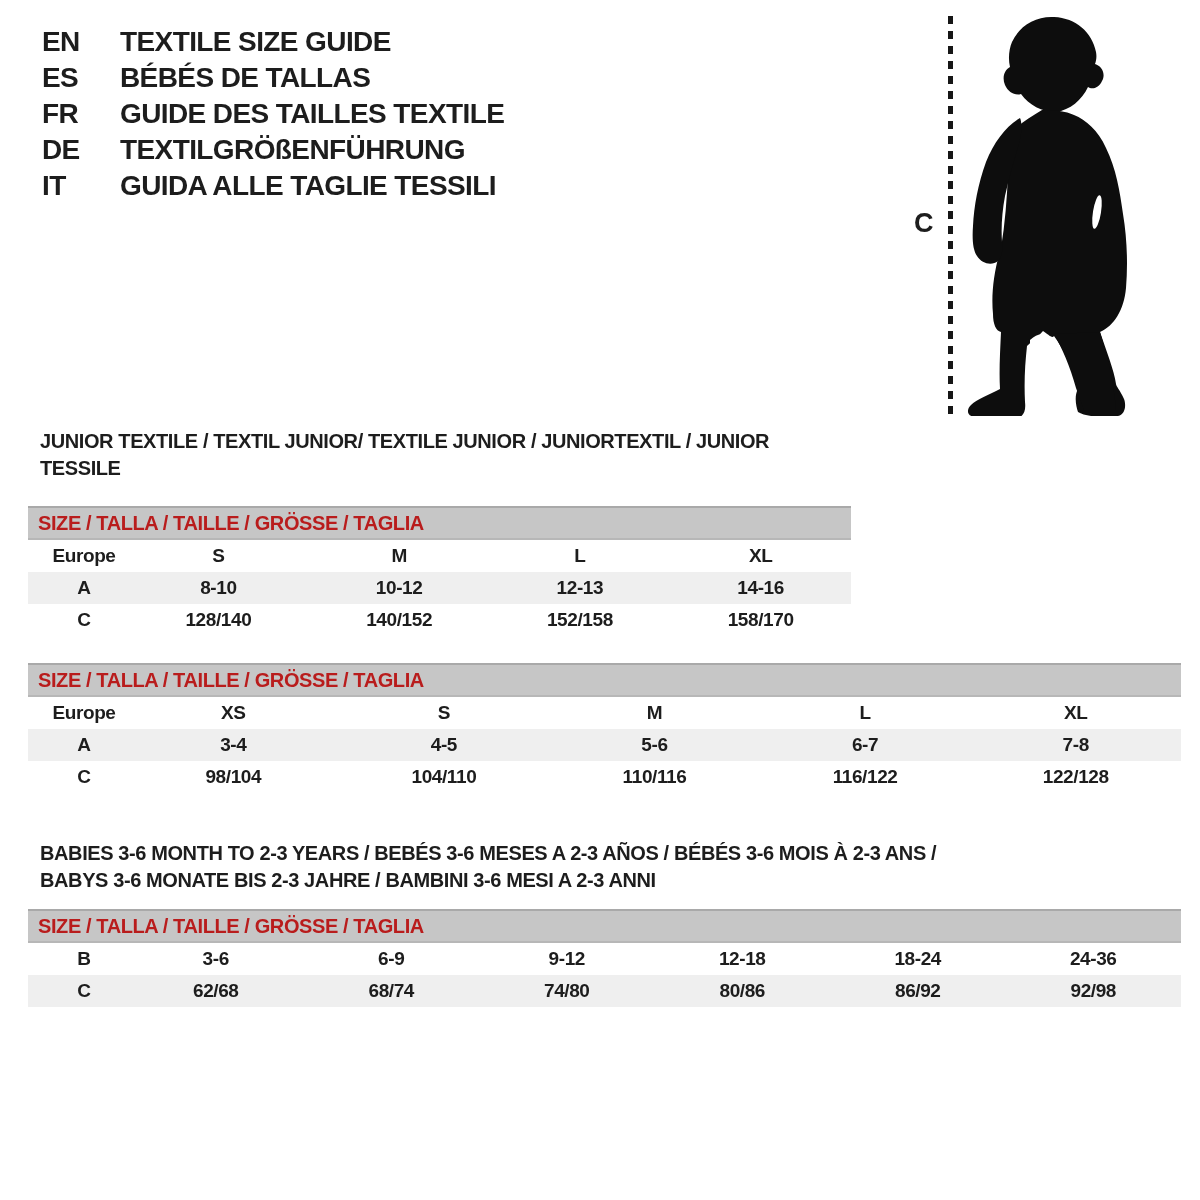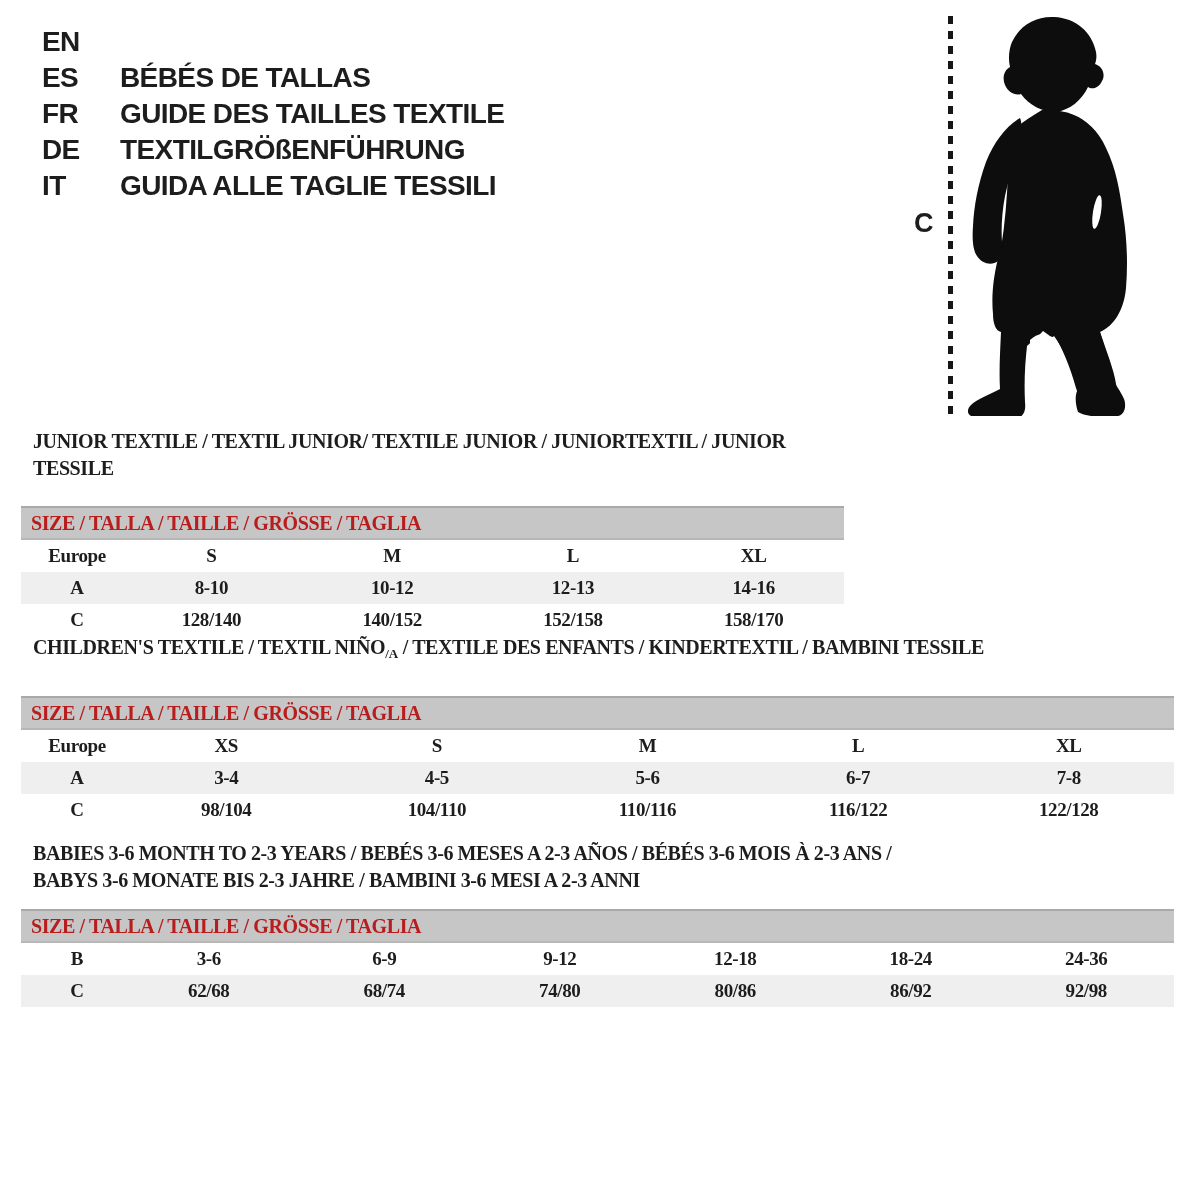--- a/index.html
+++ b/index.html
@@ -12,21 +12,21 @@
   .lang-row{display:flex;height:36px;align-items:center;font-size:28px;letter-spacing:-0.6px;}
   .lang-code{width:78px;flex:0 0 78px;}
   
   .measure-line{
     position:absolute;left:948px;top:16px;width:5px;height:402px;
     background:repeating-linear-gradient(180deg,#161616 0 8px,transparent 8px 15px);
   }
   .measure-label{position:absolute;left:914px;top:208px;font-size:27px;}
   .silhouette{position:absolute;left:966px;top:14px;}
   
-  .section{position:absolute;left:21px;font-family:Liberation Serif, serif;}
+  .section{position:absolute;left:28px;}
   #sec-junior{top:428px;width:823px;}
   #sec-children{top:634px;width:1153px;}
   #sec-babies{top:840px;width:1153px;}
   .sec-heading{font-size:20px;line-height:27px;margin:0 0 0 12px;letter-spacing:-0.4px;}
   .heading-sub{font-size:13px;vertical-align:-4px;letter-spacing:0;}
   .size-bar{
     margin-top:24px;height:34px;box-sizing:border-box;background:#c6c6c6;
     border-top:2px solid #a9a9a9;border-bottom:2px solid #b7b7b7;
     display:flex;align-items:center;padding-left:10px;
     font-size:20px;color:#b91c1c;letter-spacing:-0.4px;
@@ -45,20 +45,21 @@
   .note-line{font-size:20px;line-height:31px;letter-spacing:-0.4px;}
 </style>
 </head>
 <body>
 
 <div class="canvas">
 
   <div class="lang-block">
     <div class="lang-row">
       <span class="lang-code">EN</span>
+      <span class="lang-title">TEXTILE SIZE GUIDE</span>
     </div>
     <div class="lang-row">
       <span class="lang-code">ES</span>
       <span class="lang-title">BÉBÉS DE TALLAS</span>
     </div>
     <div class="lang-row">
       <span class="lang-code">FR</span>
       <span class="lang-title">GUIDE DES TAILLES TEXTILE</span>
     </div>
     <div class="lang-row">
@@ -125,21 +126,20 @@
     <div class="t-row cols-4">
       <span class="t-label">C</span>
       <span class="t-cell">128/140</span>
       <span class="t-cell">140/152</span>
       <span class="t-cell">152/158</span>
       <span class="t-cell">158/170</span>
     </div>
   </div>
 
   <div class="section" id="sec-children">
-    <h2 class="sec-heading"><span>CHILDREN'S TEXTILE / TEXTIL NIÑO</span><span class="heading-sub">/A</span><span> / TEXTILE DES ENFANTS / KINDERTEXTIL / BAMBINI TESSILE</span></h2>
     <div class="size-bar">
       <span>SIZE / TALLA / TAILLE / GRÖSSE / TAGLIA</span>
     </div>
     <div class="t-row cols-5">
       <span class="t-label">Europe</span>
       <span class="t-cell">XS</span>
       <span class="t-cell">S</span>
       <span class="t-cell">M</span>
       <span class="t-cell">L</span>
       <span class="t-cell">XL</span>

